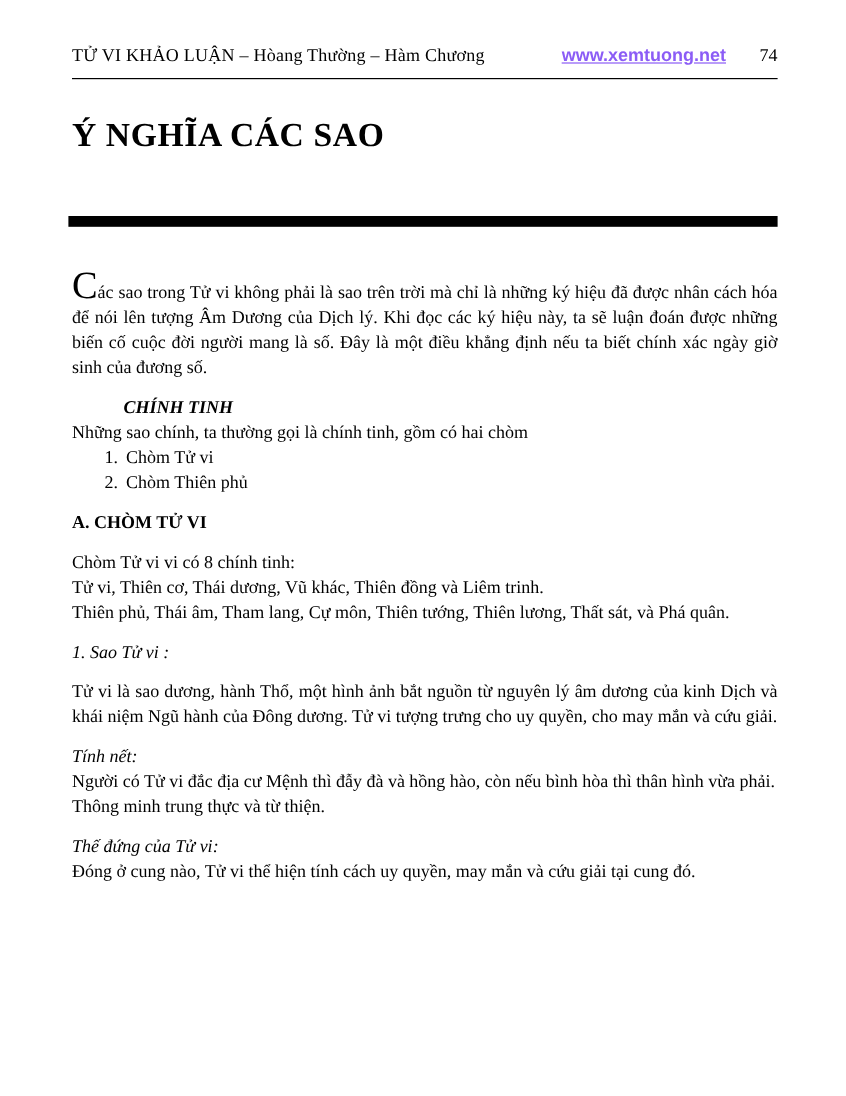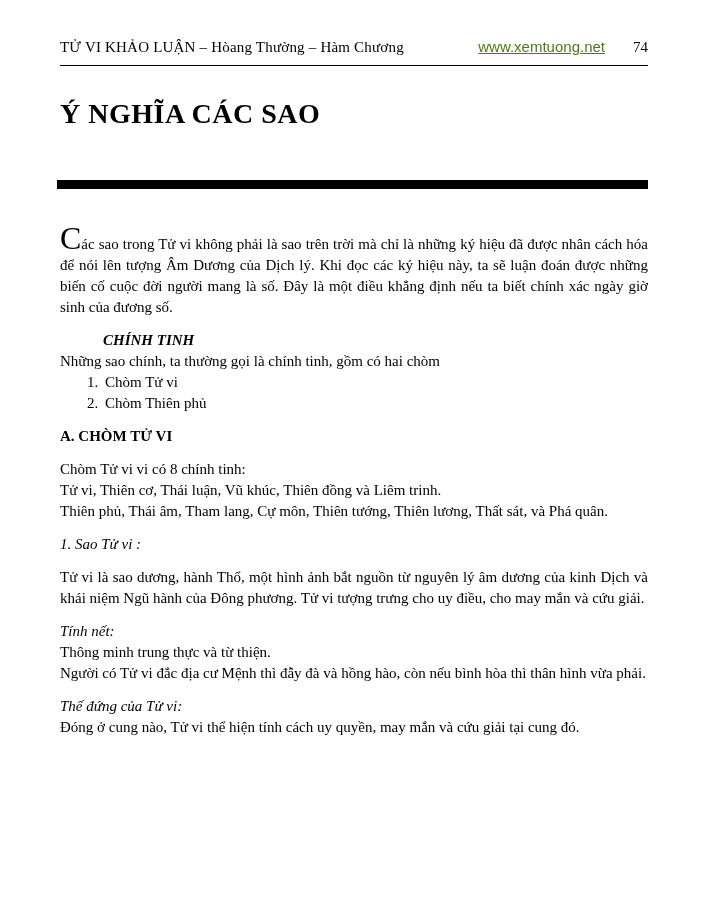--- a/index.html
+++ b/index.html
@@ -19,23 +19,23 @@
   .hdr {
     display:flex; justify-content:space-between; align-items:baseline;
     border-bottom:1.5px solid #000;
     padding-bottom:9px;
     font-size:15px;
   }
   .hdr-left { letter-spacing:0.2px; }
   .hdr-right { display:flex; align-items:baseline; gap:28px; }
   .hdr-link {
     font-family:"Liberation Sans", sans-serif;
-    font-weight:normal;
+    font-weight:bold;
     font-size:15px;
-    color:#4d7c0f;
+    color:#8b5cf6;
     text-decoration:underline;
     cursor:pointer;
   }
 
   
   h1.doc-title {
     margin-top:32px;
     font-size:28px;
     font-weight:bold;
     letter-spacing:0.5px;
@@ -91,34 +91,34 @@
         </div>
         <div class="list-row">
           <span class="list-num">2.</span><span>Chòm Thiên phủ</span>
         </div>
       </div>
 
       <p class="bold blk">A. CHÒM TỬ VI</p>
 
       <div class="blk">
         <p class="nowrap">Chòm Tử vi vi có 8 chính tinh:</p>
-        <p class="nowrap">Tử vi, Thiên cơ, Thái luận, Vũ khúc, Thiên đồng và Liêm trinh.</p>
+        <p class="nowrap">Tử vi, Thiên cơ, Thái dương, Vũ khác, Thiên đồng và Liêm trinh.</p>
         <p class="nowrap">Thiên phủ, Thái âm, Tham lang, Cự môn, Thiên tướng, Thiên lương, Thất sát, và Phá quân.</p>
       </div>
 
       <p class="italic blk">1. Sao Tử vi :</p>
 
       <div class="blk">
-        <p class="justify">Tử vi là sao dương, hành Thổ, một hình ảnh bắt nguồn từ nguyên lý âm dương của kinh Dịch và khái niệm Ngũ hành của Đông phương. Tử vi tượng trưng cho uy điều, cho may mắn và cứu giải.</p>
+        <p class="justify">Tử vi là sao dương, hành Thổ, một hình ảnh bắt nguồn từ nguyên lý âm dương của kinh Dịch và khái niệm Ngũ hành của Đông dương. Tử vi tượng trưng cho uy quyền, cho may mắn và cứu giải.</p>
       </div>
 
       <div class="blk">
         <p class="italic">Tính nết:</p>
+        <p class="nowrap">Người có Tử vi đắc địa cư Mệnh thì đẫy đà và hồng hào, còn nếu bình hòa thì thân hình vừa phải.</p>
         <p class="nowrap">Thông minh trung thực và từ thiện.</p>
-        <p class="nowrap">Người có Tử vi đắc địa cư Mệnh thì đẫy đà và hồng hào, còn nếu bình hòa thì thân hình vừa phải.</p>
       </div>
 
       <div class="blk">
         <p class="italic">Thế đứng của Tử vi:</p>
         <p class="nowrap">Đóng ở cung nào, Tử vi thể hiện tính cách uy quyền, may mắn và cứu giải tại cung đó.</p>
       </div>
 
     </div>
   </div>
 </div>

